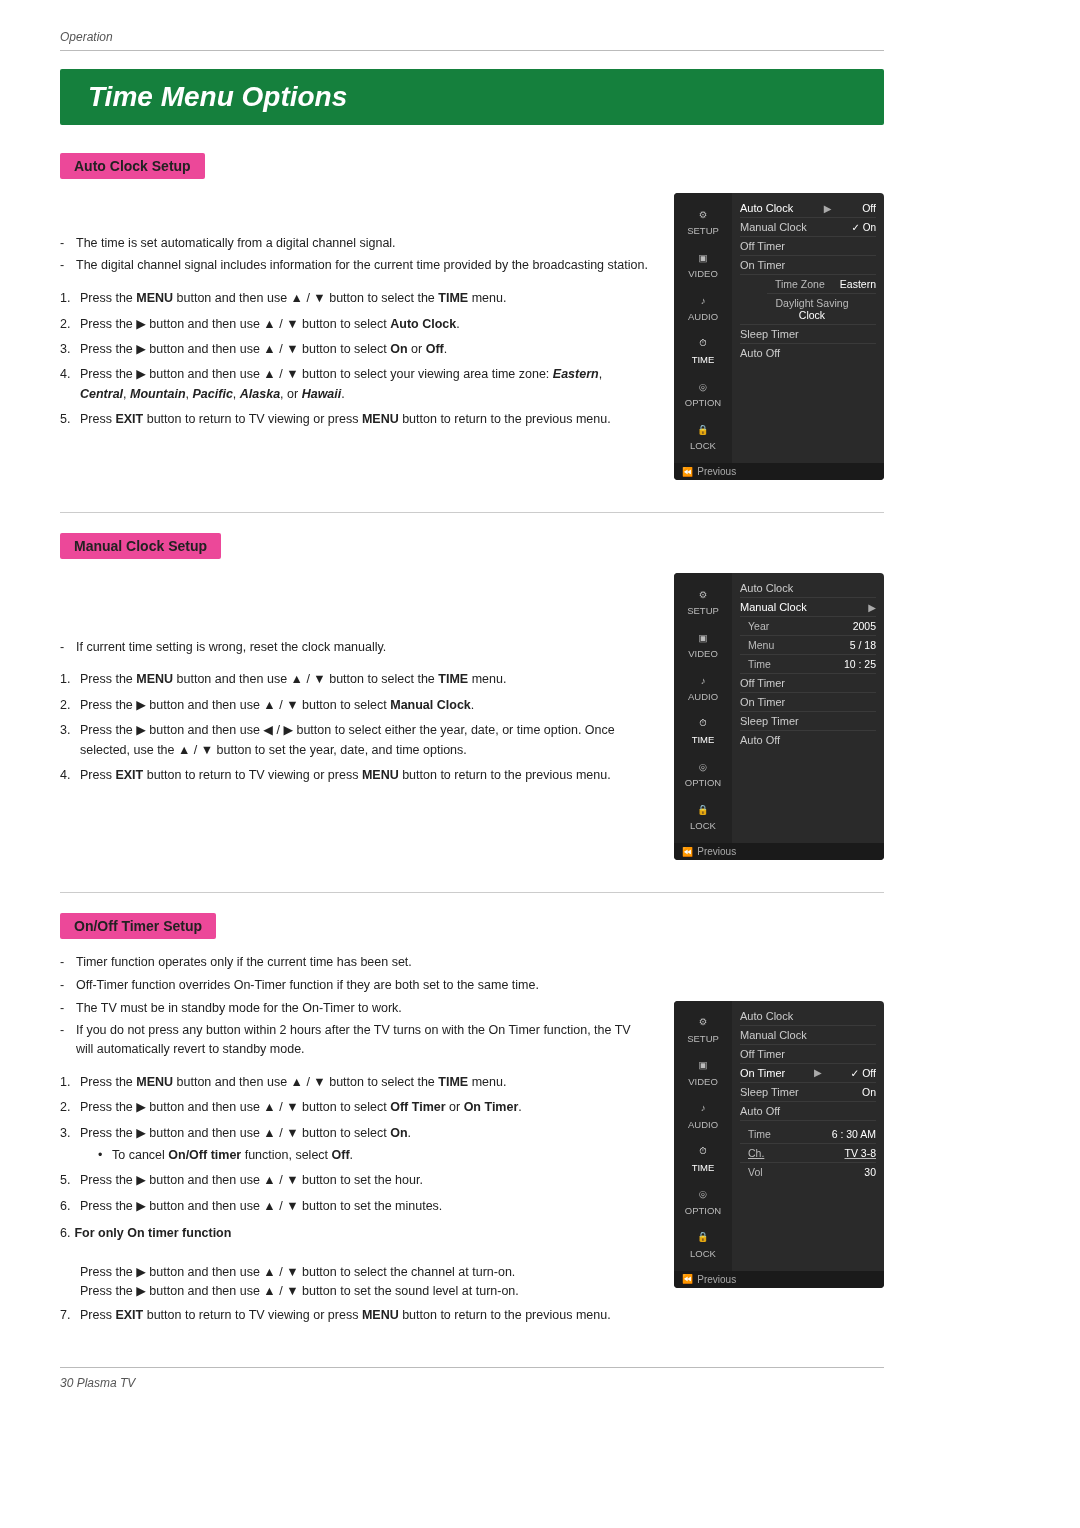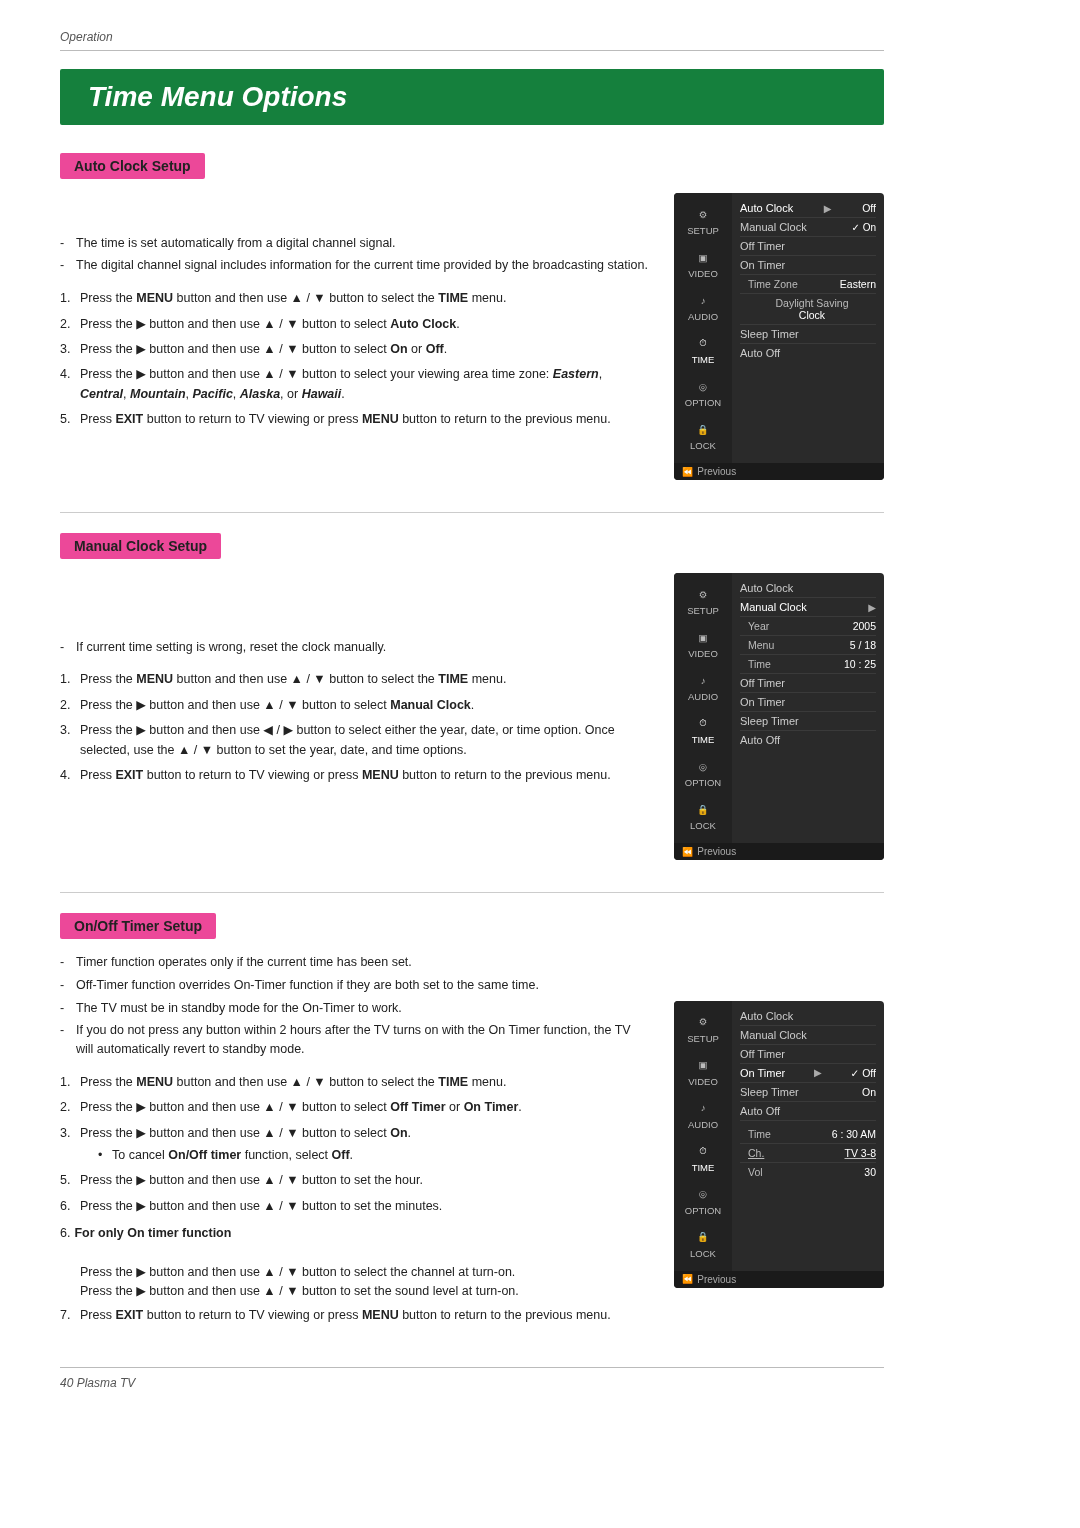--- a/index.html
+++ b/index.html
@@ -317,21 +317,21 @@
             <div class="tv-menu-row">
               <span>Manual Clock</span>
               <span class="checkmark">✓ On</span>
             </div>
             <div class="tv-menu-row">
               <span>Off Timer</span>
             </div>
             <div class="tv-menu-row">
               <span>On Timer</span>
             </div>
-            <div class="tv-menu-row" style="padding-left:8px; font-size:10.5px; color:#bbb;">
+            <div class="tv-menu-row" style="padding-left:8px; font-size:10.5px; color:#bbb;margin-left:27px;">
               <span>Time Zone</span>
               <span class="value">Eastern</span>
             </div>
             <div class="tv-menu-row" style="padding-left:8px; font-size:10.5px; color:#bbb;flex-direction:column;">
               <span>Daylight Saving</span>
               <span class="value">Clock</span>
             </div>
             <div class="tv-menu-row">
               <span>Sleep Timer</span>
             </div>
@@ -536,15 +536,15 @@
           </div>
         </div>
         <div class="tv-footer">
           <span class="tv-footer-icon">⏪</span>
           <span>Previous</span>
         </div>
       </div>
     </div>
   </div>
 
-  <div class="bottom-bar">40   Plasma TV</div>
+  <div class="bottom-bar">30   Plasma TV</div>
 
 </div>
 
 </body></html>

